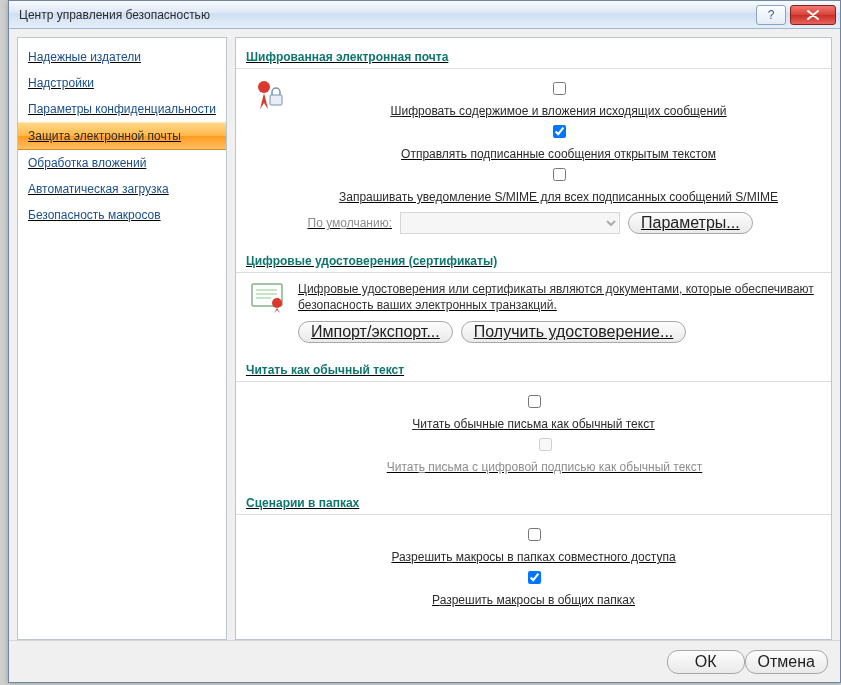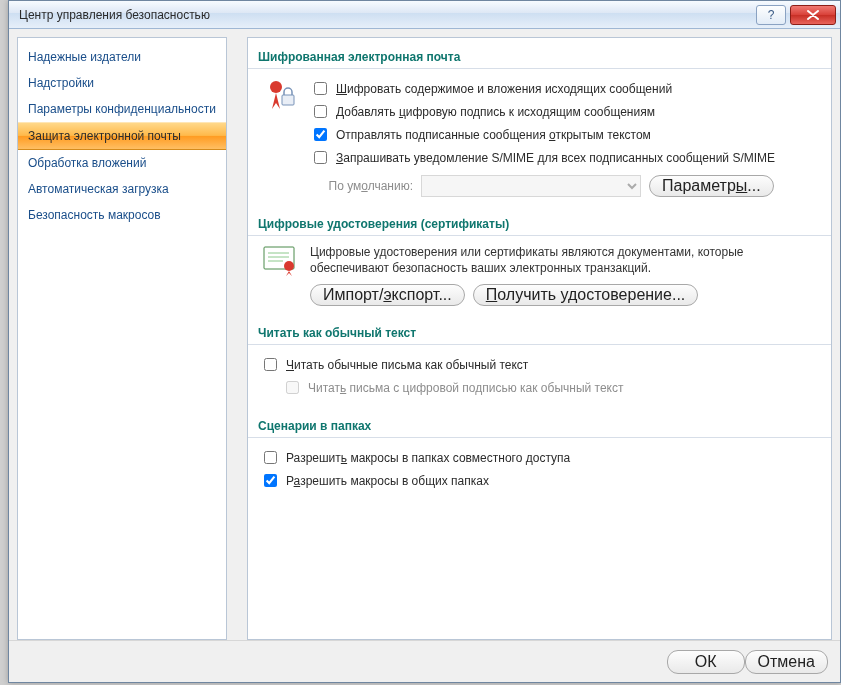--- a/index.html
+++ b/index.html
@@ -39,21 +39,21 @@
     font-size:12px; color:#3a5b86;
   }
   .winbtn.close {
     width:46px;
     background: linear-gradient(#f07a73,#d9423a 48%,#c62c23 49%,#e9645c);
     border-color:#8b1e17;
     color:#fff; font-weight:bold;
   }
   .client {
     position:absolute; left:8px; top:36px; right:8px; bottom:42px;
-    display:flex; gap:20px;
+    display:flex; gap:8px;text-decoration:underline;
   }
   .sidebar {
     width:210px;
     background:#fff;
     border:1px solid #b9c6d6;
     padding-top:6px;
   }
   .navitem {
     padding:6px 10px;
     color:#1a4e8a;
@@ -85,26 +85,27 @@
   }
   .icon-col {
     display:flex; align-items:flex-start; gap:10px;
   }
   .icon-box { width:40px; flex:0 0 40px; display:flex; justify-content:center; padding-top:2px; }
   .form-col { flex:1; }
   .check-row {
     display:flex; align-items:center; gap:6px;
     padding:2px 0;
     color:#2b2b2b;
+    flex-direction:column;
   }
   .check-row.disabled { color:#8d8d8d; }
   .check-row .lbl u { text-decoration: underline; }
   .defrow {
     display:flex; align-items:center; gap:8px;
-    margin-top:6px; margin-left:13px;
+    margin-top:6px; margin-left:4px;
   }
   .deflabel { color:#8d8d8d; min-width:90px; text-align:right; }
   select.combo {
     width:220px; height:22px;
     background:#f3f3f3; border:1px solid #c8c8c8; color:#888;
   }
   .btn {
     height:22px;
     padding:0 12px;
     background: linear-gradient(#fdfdfd,#e9e9e9);
@@ -167,24 +168,20 @@
               <path d="M12 14 L8 30 L12 24 L16 30 Z" fill="#d93a2f"></path>
               <rect x="18" y="16" width="12" height="10" rx="1" fill="#e9eef6" stroke="#7893b8"></rect>
               <path d="M20 16 v-3 a4 4 0 0 1 8 0 v3" fill="none" stroke="#7893b8" stroke-width="1.5"></path>
             </svg>
           </div>
           <div class="form-col">
             <div id="enc-checks">
                 <div class="check-row">
                   <input type="checkbox" style="">
                   <span class="lbl"><u>Ш</u>ифровать содержимое и вложения исходящих сообщений</span>
-                </div>
-                <div class="check-row">
-                  <input type="checkbox" style="">
-                  <span class="lbl">Добавлять <u>ц</u>ифровую подпись к исходящим сообщениям</span>
                 </div>
                 <div class="check-row">
                   <input type="checkbox" checked="" style="">
                   <span class="lbl">Отправлять подписанные сообщения <u>о</u>ткрытым текстом</span>
                 </div>
                 <div class="check-row">
                   <input type="checkbox" style="">
                   <span class="lbl"><u>З</u>апрашивать уведомление S/MIME для всех подписанных сообщений S/MIME</span>
                 </div>
               </div>

